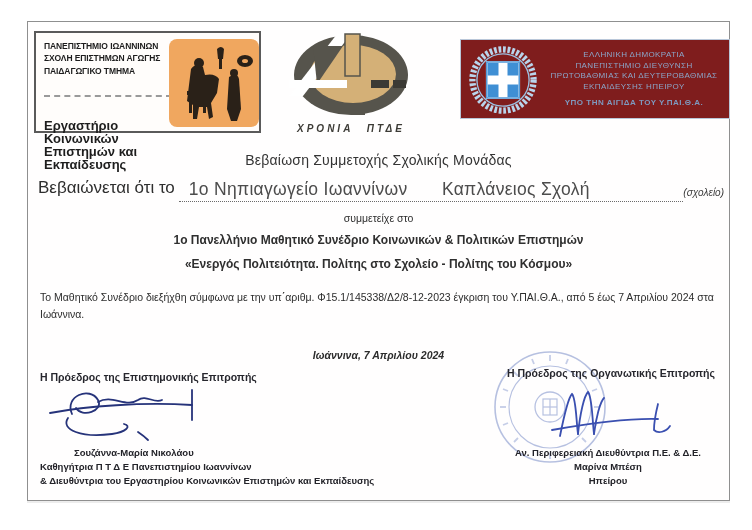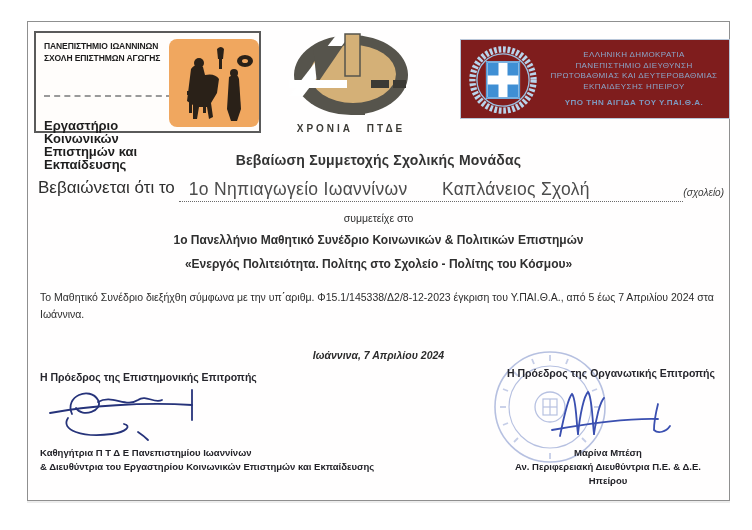--- a/index.html
+++ b/index.html
@@ -11,35 +11,35 @@
   
   .uni-box { position:absolute; left:6px; top:9px; width:227px; height:102px;
     border:2px solid #5a5a5a; background:#fffdfb;padding-left:20px; }
   .uni-lines { position:absolute; left:8px; top:7px; width:130px;
     font-size:8.5px; font-weight:bold; color:#1d1d1d; line-height:12.4px; letter-spacing:-0.1px; }
   .uni-dash { position:absolute; left:8px; top:62px; width:128px; border-top:2px dashed #9a9a9a; }
   .lab-lines { position:absolute; left:8px; top:86px; width:140px;
     font-size:13px; font-weight:bold; color:#1d1d1d; line-height:13px; }
   .vase-panel { position:absolute; left:133px; top:6px; width:90px; height:88px; }
 
-  .logo40 { position:absolute; left:258px; top:10px; width:130px; height:108px; text-align:center; }
+  .logo40 { position:absolute; left:258px; top:10px; width:130px; height:108px; text-align:center;font-style:italic; }
   .logo40 .caption { margin-top:1px; font-size:10px; font-weight:bold; color:#3c3b36;
     letter-spacing:3px; word-spacing:8px; }
 
   .gov-box { position:absolute; left:432px; top:17px; width:270px; height:80px;
     border:1px solid #b9c6d8; background:#7f1d1d; }
   .gov-emblem { position:absolute; left:6px; top:4px; width:72px; height:72px; }
   .gov-lines { position:absolute; left:82px; top:10px; width:182px; text-align:center;
     font-size:8px; color:#8ba6c9; line-height:10.5px; letter-spacing:0.4px; }
   .gov-aegis { position:absolute; left:82px; top:58px; width:182px; text-align:center;
     font-size:8px; font-weight:bold; color:#7e99bf; letter-spacing:0.5px; }
 
   
   .title { position:absolute; left:0; top:130px; width:100%; text-align:center;
-    font-size:14px; font-weight:bold; color:#343434; letter-spacing:0.2px; }
+    font-size:14px; font-weight:normal; color:#343434; letter-spacing:0.2px; }
   .certify-row { position:absolute; left:10px; top:156px; width:686px;
     display:flex; align-items:flex-end; }
   .certify-prefix { font-size:17px; color:#2e2e2e; white-space:nowrap; padding-bottom:4px; }
   .school-fill { flex:1; margin-left:4px; border-bottom:1.5px dotted #6b6b6b;
     padding:0 0 1px 10px; white-space:nowrap; }
   .school-part { font-size:17.5px; color:#4c4c4c; letter-spacing:0.3px; }
   .school-part.second { margin-left:30px; }
   .school-label { font-size:10px; font-style:italic; color:#3c3c3c; white-space:nowrap;
     padding-bottom:4px; }
   .participated { position:absolute; left:0; top:190px; width:100%; text-align:center;
@@ -68,20 +68,21 @@
 </style>
 </head>
 <body>
 
 <div class="cert">
 
   <div class="uni-box">
     <div class="uni-lines">
       <div>ΠΑΝΕΠΙΣΤΗΜΙΟ ΙΩΑΝΝΙΝΩΝ</div>
       <div>ΣΧΟΛΗ ΕΠΙΣΤΗΜΩΝ ΑΓΩΓΗΣ</div>
+      <div>ΠΑΙΔΑΓΩΓΙΚΟ ΤΜΗΜΑ</div>
     </div>
     <div class="uni-dash"></div>
     <div class="lab-lines">
       <div>Εργαστήριο Κοινωνικών</div>
       <div>Επιστημών και Εκπαίδευσης</div>
     </div>
     <div class="vase-panel">
       <svg width="90" height="88" viewBox="0 0 90 88">
         <rect x="0" y="0" width="90" height="88" rx="8" fill="#f0a75f"></rect>
 
@@ -206,23 +207,24 @@
         <path d="M14 48 C 18 28, 22 10, 26 6 C 30 10, 30 30, 32 46"></path>
         <path d="M32 46 C 34 26, 38 8, 42 4 C 46 8, 46 28, 48 46"></path>
         <path d="M48 46 C 50 30, 54 14, 58 10"></path>
         <path d="M6 42 C 40 36, 80 30, 112 31"></path>
         <path d="M112 16 C 110 24, 108 34, 108 42 C 112 46, 120 44, 124 38"></path>
       </g>
     </svg>
   </div>
 
   <div class="name-block-left">
+    <div class="name">Σουζάννα-Μαρία  Νικολάου</div>
     <div>Καθηγήτρια Π Τ Δ Ε Πανεπιστημίου Ιωαννίνων</div>
     <div>&amp; Διευθύντρια του Εργαστηρίου Κοινωνικών Επιστημών και Εκπαίδευσης</div>
   </div>
 
   <div class="name-block-right">
+    <div>Αν. Περιφερειακή Διευθύντρια Π.Ε. &amp; Δ.Ε.</div>
     <div>Μαρίνα Μπέση</div>
-    <div>Αν. Περιφερειακή Διευθύντρια Π.Ε. &amp; Δ.Ε.</div>
     <div>Ηπείρου</div>
   </div>
 
 </div>
 
 </body></html>

